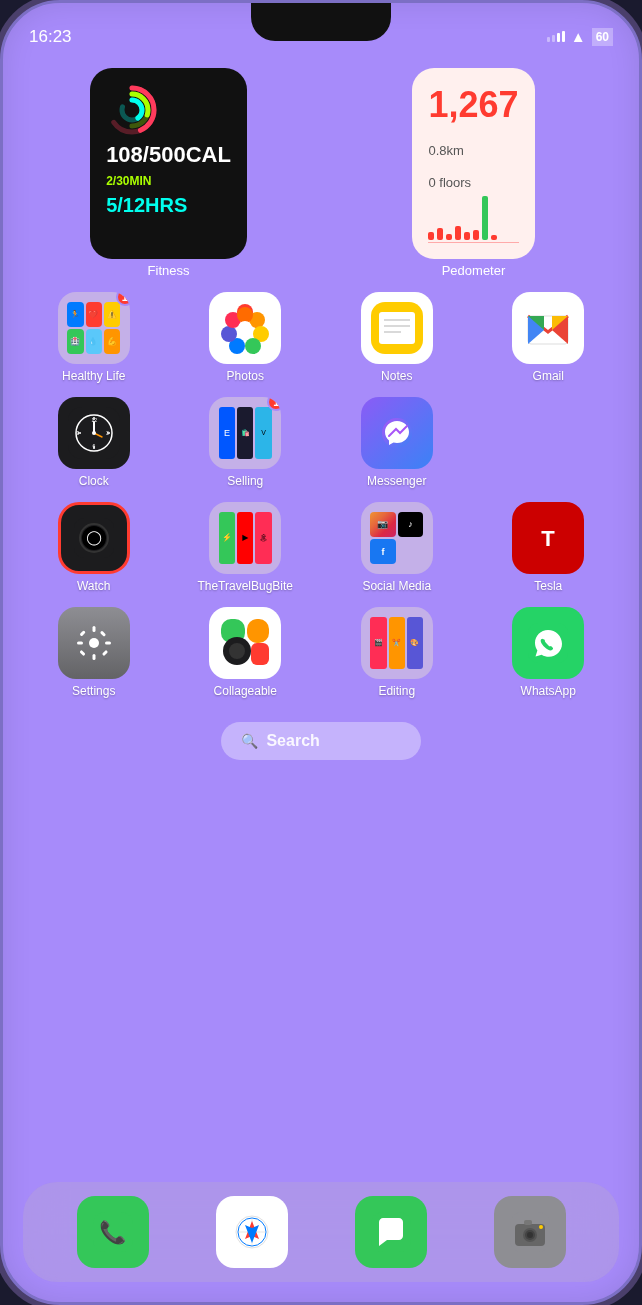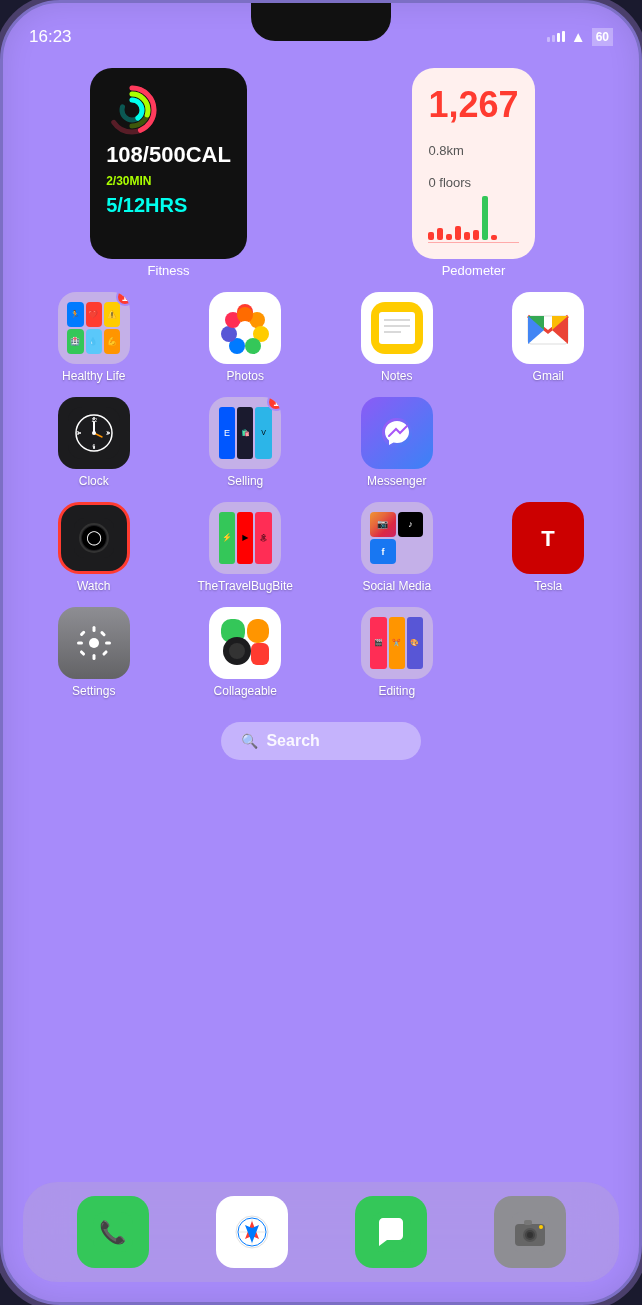--- a/index.html
+++ b/index.html
@@ -561,20 +561,30 @@
         <div class="app-icon" style="background:#c4b0e8;">
           <div style="display:grid;grid-template-columns:1fr 1fr 1fr;gap:2px;width:90%;height:90%;padding:6px;">
             <div style="background:#ff2d55;border-radius:3px;font-size:7px;display:flex;align-items:center;justify-content:center;">🎬</div>
             <div style="background:#ff9500;border-radius:3px;font-size:7px;display:flex;align-items:center;justify-content:center;">✂️</div>
             <div style="background:#5856d6;border-radius:3px;font-size:7px;display:flex;align-items:center;justify-content:center;">🎨</div>
           </div>
         </div>
         <span class="app-name">Editing</span>
       </div>
 
+      <div class="app-item">
+        <div class="app-icon" style="background:#25d366;">
+          <svg width="40" height="40" viewBox="0 0 40 40">
+            <rect width="40" height="40" rx="10" fill="#25d366"></rect>
+            <path d="M20 7 C12.8 7 7 12.8 7 20 C7 22.8 7.9 25.4 9.4 27.5 L7.5 33.5 L13.7 31.7 C15.7 33 18.3 33.8 21 33.8 C28.2 33.8 34 28 34 20.8 C34 13.1 27.7 7 20 7Z" fill="#fff"></path>
+            <path d="M15 16 C15 16 14 15 13 16.5 C12 18 13.5 21 16.5 24 C19.5 27 22.5 28 24 27 C25.5 26 25 25 25 25 L23 23 C23 23 22 24 21 23 C20 22 17.5 19.5 17 18.5 C16.5 17.5 17 17 17 17Z" fill="#25d366"></path>
+          </svg>
+        </div>
+        <span class="app-name">WhatsApp</span>
+      </div>
     </div>
 
     <div class="search-bar-container">
       <div class="search-bar">
         <span style="color:rgba(255,255,255,0.8);font-size:14px;">🔍</span>
         <span class="search-text">Search</span>
       </div>
     </div>
 
   </div>

